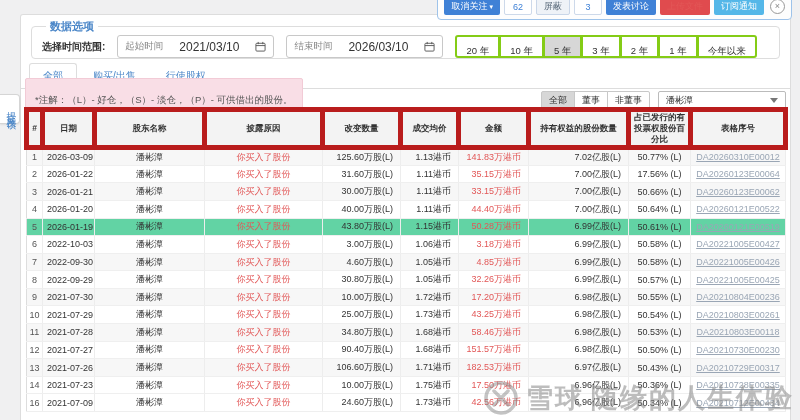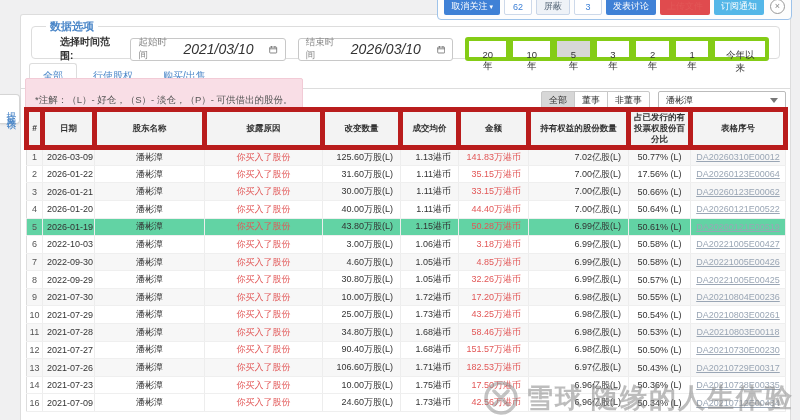--- a/index.html
+++ b/index.html
@@ -35,28 +35,28 @@
     font-size:9px;line-height:11px;display:flex;align-items:center;justify-content:center;
     margin-left:2px;cursor:pointer;background:#fff;}
   .caret{font-size:7px;}
   
   .card{position:absolute;left:20px;top:14px;width:771px;height:406px;box-sizing:border-box;
     background:#fff;border:1px solid #ddd;border-bottom:none;border-radius:3px 3px 0 0;}
   
   .filters{position:absolute;left:10px;right:10px;top:4px;height:38px;margin:0;
     border:1px solid #ddd;border-radius:4px;padding:0 10px;}
   .filters legend{color:#4a86c8;font-size:11px;font-weight:bold;padding:0 4px;margin-left:4px;}
-  .filters-row{display:flex;align-items:center;gap:12px;margin-top:1px;margin-left:18px;}
+  .filters-row{display:flex;align-items:center;gap:12px;margin-top:1px;}
   .range-label{font-size:10px;font-weight:bold;color:#333;}
   .date-group{display:inline-flex;align-items:center;border:1px solid #c8c8c8;border-radius:3px;
     height:21px;background:#fff;padding:0 7px;gap:16px;cursor:pointer;}
   .date-label{color:#888;font-size:9.5px;}
-  .date-value{color:#333;font-size:14px;font-style:italic;}
+  .date-value{color:#333;font-size:12px;}
   .year-group{display:inline-flex;}
-  .year-btn{height:23px;background:#fff;border:4px solid #84cc16;margin-left:-1px;
+  .year-btn{height:23px;background:#fff;border:2px solid #84cc16;margin-left:-1px;
     font-size:9.5px;color:#333;padding:8px 9px;font-family:inherit;cursor:pointer;}
   .year-btn:first-child{border-radius:3px 0 0 3px;margin-left:0;}
   .year-btn:last-child{border-radius:0 3px 3px 0;}
   .year-btn.sel{background:#d7d7d7;}
   
   .tabbar{position:absolute;top:51px;left:0;right:0;height:23px;border-bottom:1px solid #ddd;
     padding-left:8px;display:flex;align-items:flex-end;gap:2px;box-sizing:border-box;}
   .tab{font-size:10px;color:#4a86c8;padding:5px 13px;border:1px solid transparent;
     margin-bottom:-1px;background:transparent;font-family:inherit;cursor:pointer;}
   .tab.active{background:#fff;border:1px solid #ddd;border-bottom:1px solid #fff;
@@ -152,22 +152,22 @@
           <button class="year-btn">3 年</button>
           <button class="year-btn">2 年</button>
           <button class="year-btn">1 年</button>
           <button class="year-btn">今年以来</button>
         </div>
     </div>
   </fieldset>
 
   <div class="tabbar" id="tabbar">
       <button class="tab active">全部</button>
+      <button class="tab">购买/出售</button>
       <button class="tab">行使股权</button>
-      <button class="tab">购买/出售</button>
     </div>
 
   <div class="noterow">
     <div class="note">*注解：（L）- 好仓，（S）- 淡仓，（P）- 可供借出的股份。</div>
     <div class="noterow-right">
       <div class="seg-group" id="seg-group">
           <button class="seg-btn sel">全部</button>
           <button class="seg-btn">董事</button>
           <button class="seg-btn">非董事</button>
         </div>

